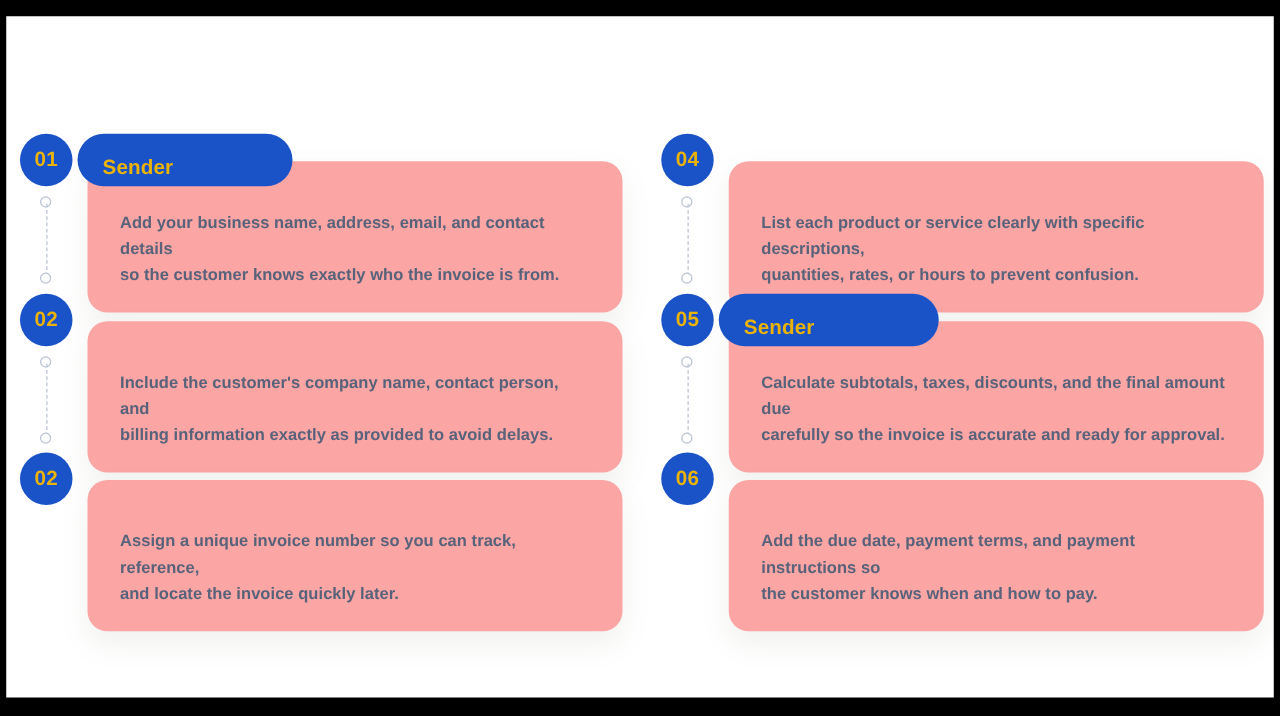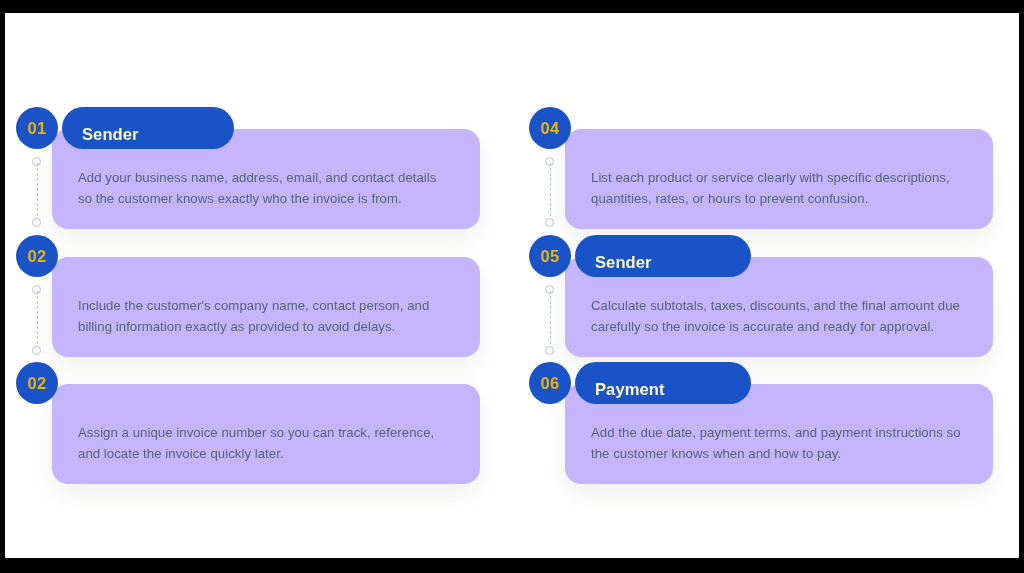--- a/index.html
+++ b/index.html
@@ -55,29 +55,30 @@
   .col-left  { left: 11px;  }
   .col-right { left: 524px; }
 
   .row-1 { top: 94px;  }
   .row-2 { top: 222px; }
   .row-3 { top: 349px; }
 
   
   .desc-card {
     position: absolute;
-    left: 36px;
+    left: 54px;
     top: 22px;
     width: 428px;
     min-height: 88px;
-    background: #c4b5fd;
+    background: #fca5a5;
     border-radius: 16px;
     box-sizing: border-box;
     padding: 38px 26px 20px 26px;
     box-shadow: 0 10px 22px rgba(120, 115, 100, 0.10);
+    font-weight: bold;
   }
   .desc-text {
     margin: 0;
     font-size: 13.2px;
     line-height: 21px;
     color: #58627a;
     letter-spacing: 0.05px;
     max-width: 390px;
     white-space: pre-line;
   }
@@ -108,21 +109,21 @@
     flex: 0 0 auto;
     position: relative;
     z-index: 2;
   }
 
   .title-pill {
     height: 42px;
     margin-left: 4px;
     border-radius: 21px;
     background: #1A53C8;
-    color: #fef9c3;
+    color: #eab308;
     display: flex;
     align-items: center;
     padding: 12px 24px 0 20px;
     font-size: 16.5px;
     font-weight: bold;
     letter-spacing: 0.1px;
     box-sizing: border-box;
     flex: 0 0 auto;
   }
   .pill-w-left  { width: 172px; }
@@ -237,19 +238,18 @@
         </div>
       </div>
 
       <div class="step-block col-right row-3">
         <div class="desc-card">
           <p class="desc-text">Add the due date, payment terms, and payment instructions so
 the customer knows when and how to pay.</p>
         </div>
         <div class="step-header">
           <div class="num-bubble">06</div>
-          <div class="title-pill pill-w-right">Payment</div>
         </div>
       </div>
 
     </div>
   </div>
 </div>
 
 </body></html>

